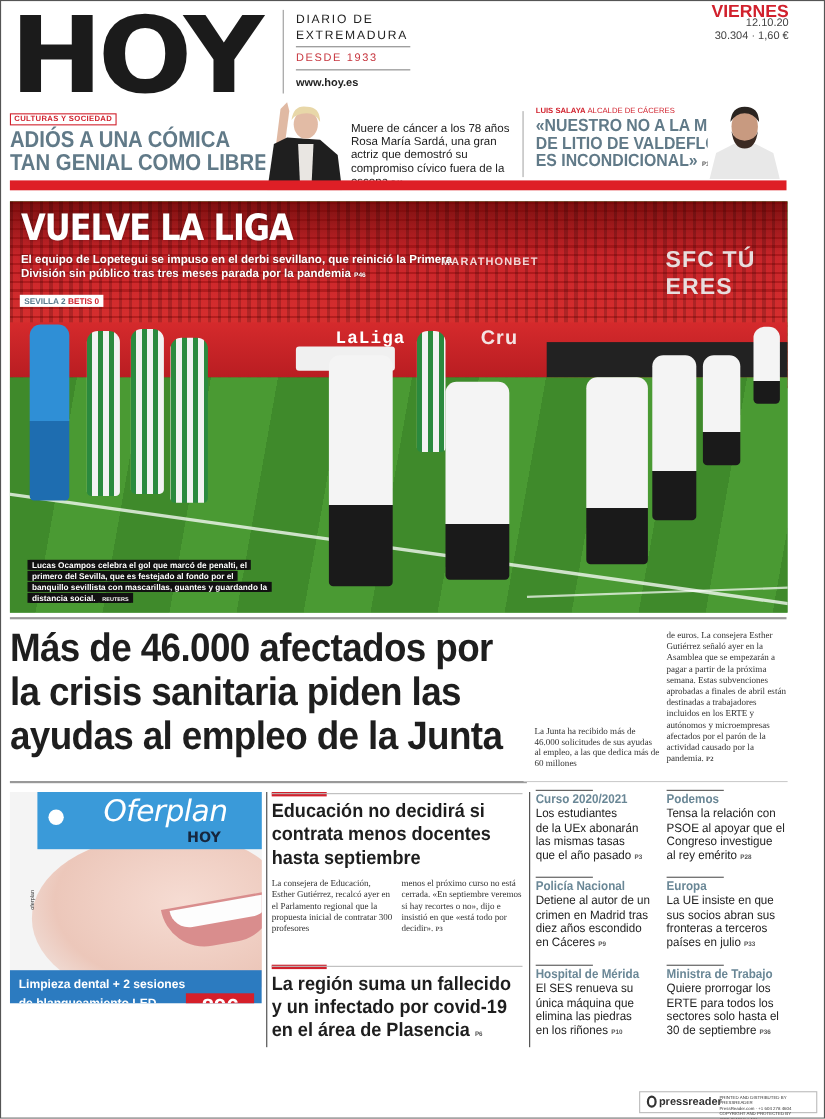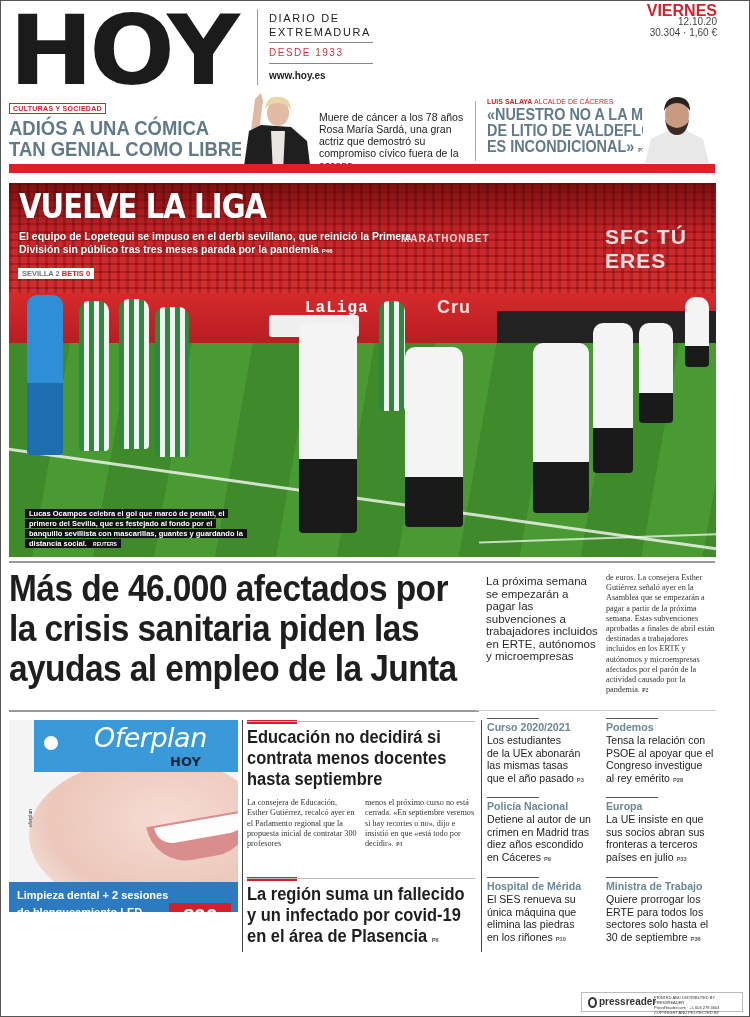--- a/index.html
+++ b/index.html
@@ -205,21 +205,21 @@
       <span><span>Lucas Ocampos celebra el gol que marcó de penalti, el primero del Sevilla, que es festejado al fondo por el banquillo sevillista con mascarillas, guantes y guardando la distancia social.</span> <span class="credit">REUTERS</span></span>
     </div>
   </div>
 
   <div class="rule-top"></div>
   <div class="main-head">
     <div>Más de 46.000 afectados por</div>
     <div>la crisis sanitaria piden las</div>
     <div>ayudas al empleo de la Junta</div>
   </div>
-  <div class="main-deck">La próxima semana se empezarán a pagar las subvenciones a trabajadores incluidos en ERTE, autónomos y microempresas</div>
+  <div class="main-body1">La Junta ha recibido más de 46.000 solicitudes de sus ayudas al empleo, a las que dedica más de 60 millones</div>
   <div class="main-body2">
     <span>de euros. La consejera Esther Gutiérrez señaló ayer en la Asamblea que se empezarán a pagar a partir de la próxima semana. Estas subvenciones aprobadas a finales de abril están destinadas a trabajadores incluidos en los ERTE y autónomos y microempresas afectados por el parón de la actividad causado por la pandemia.</span>
     <span class="pref">P2</span>
   </div>
 
   <div class="rule-mid"></div>
   <div class="rule-mid2"></div>
 
   <div class="ad">
     <div class="ad-face">

